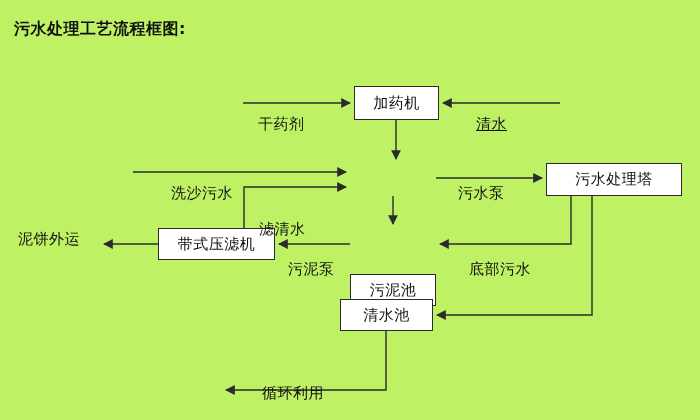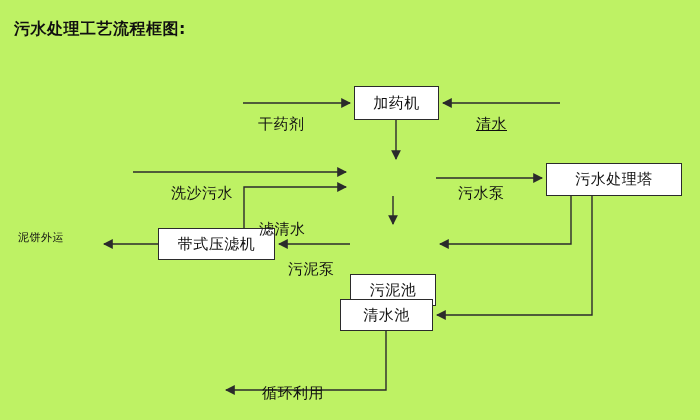--- a/index.html
+++ b/index.html
@@ -52,21 +52,21 @@
     color: #101010;
     font-size: 15px;
     white-space: nowrap;
     letter-spacing: 0.5px;
     background: transparent;
     margin-top: 32px;
   }
   .terminal-label {
     position: absolute;
     color: #101010;
-    font-size: 11px;
+    font-size: 15px;
     white-space: nowrap;
     letter-spacing: 0.5px;
   }
 </style>
 </head>
 <body>
 
 <div id="canvas">
 
   <div id="title">污水处理工艺流程框图:</div>
@@ -126,17 +126,18 @@
   <div class="node" style="left:340px; top:299px; width:93px; height:32px;">
     <span>清水池</span>
   </div>
 
   <div class="edge-label" style="left:258px; top:83px;">干药剂</div>
   <div class="edge-label" style="left:476px; top:83px;text-decoration:underline;">清水</div>
   <div class="edge-label" style="left:171px; top:152px;">洗沙污水</div>
   <div class="edge-label" style="left:259px; top:188px;">滤清水</div>
   <div class="edge-label" style="left:458px; top:152px;">污水泵</div>
   <div class="edge-label" style="left:288px; top:228px;">污泥泵</div>
+  <div class="edge-label" style="left:469px; top:228px;">底部污水</div>
   <div class="edge-label" style="left:262px; top:352px;">循环利用</div>
 
   <div class="terminal-label" style="left:18px; top:230px;">泥饼外运</div>
 
 </div>
 
 </body></html>

